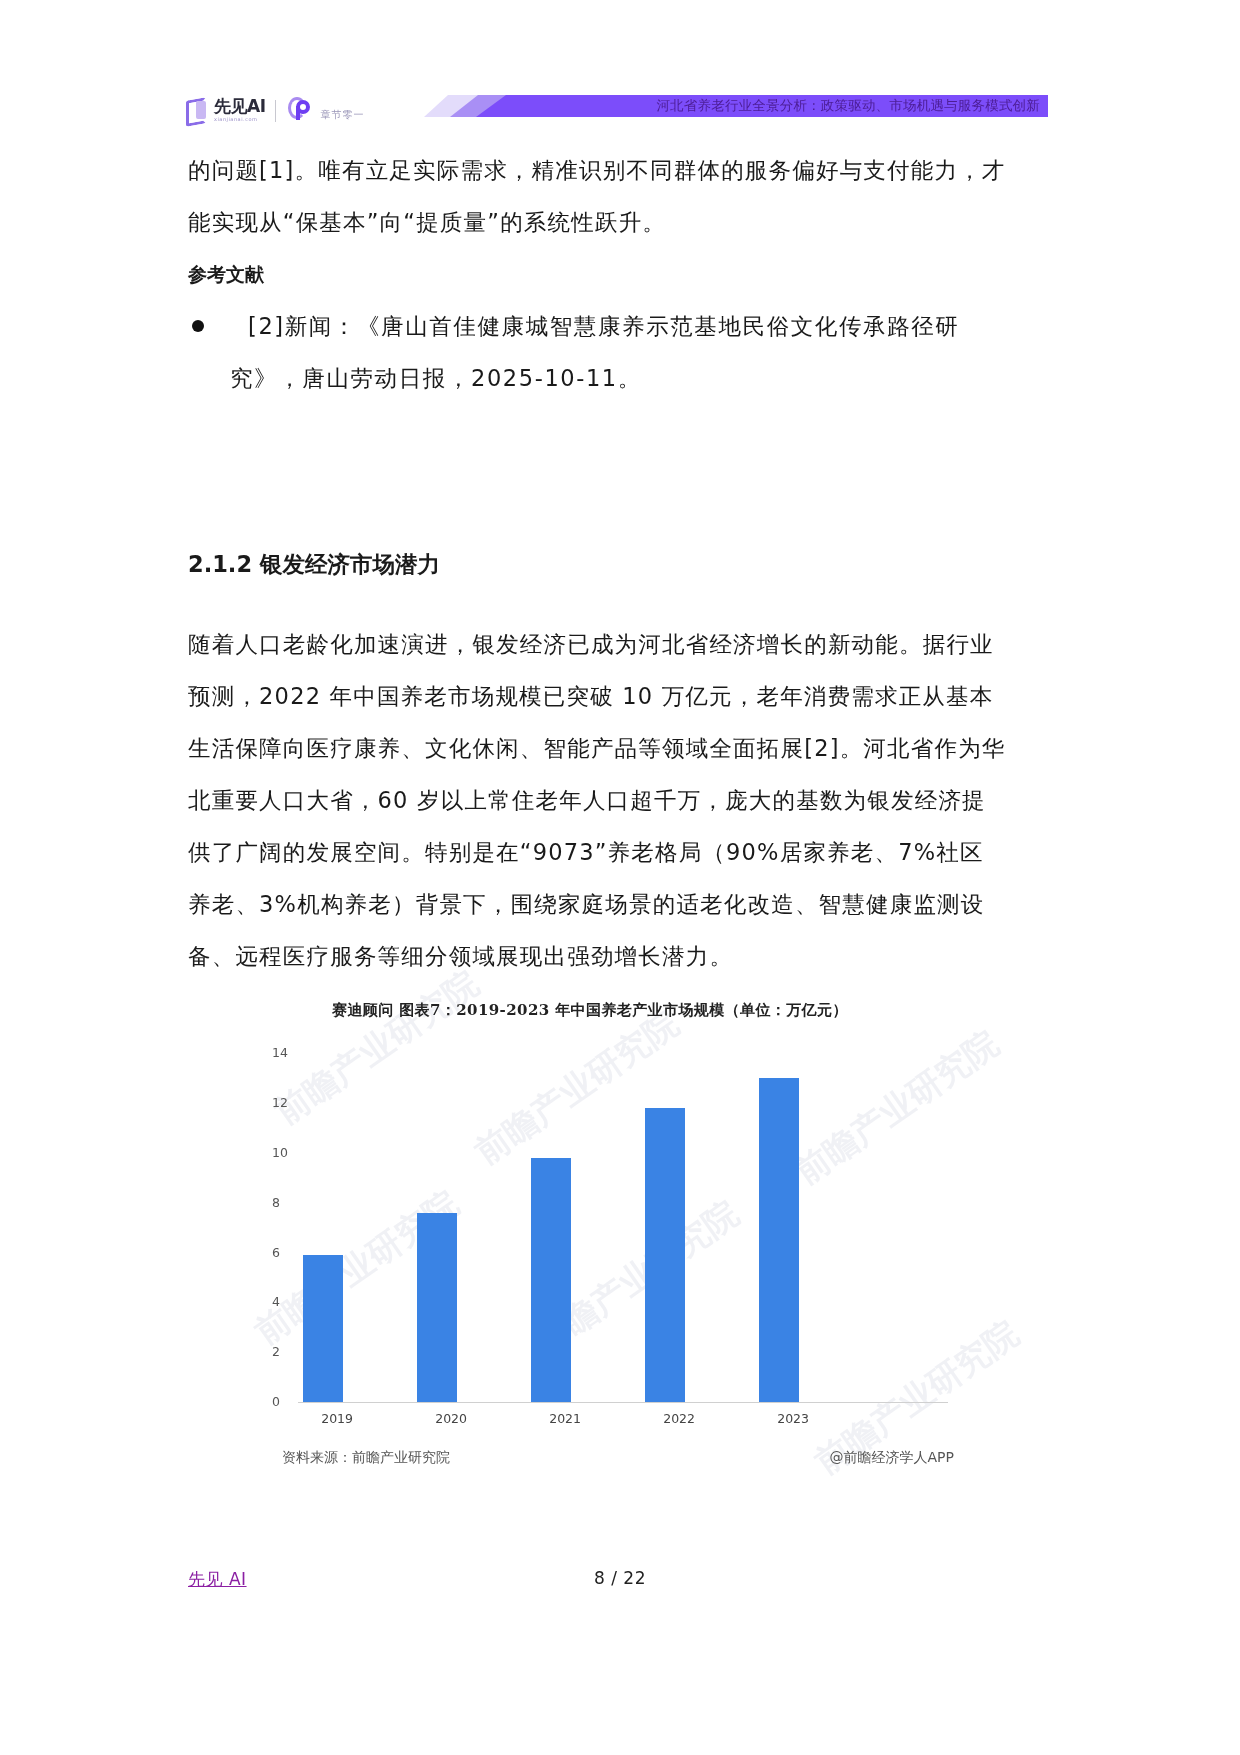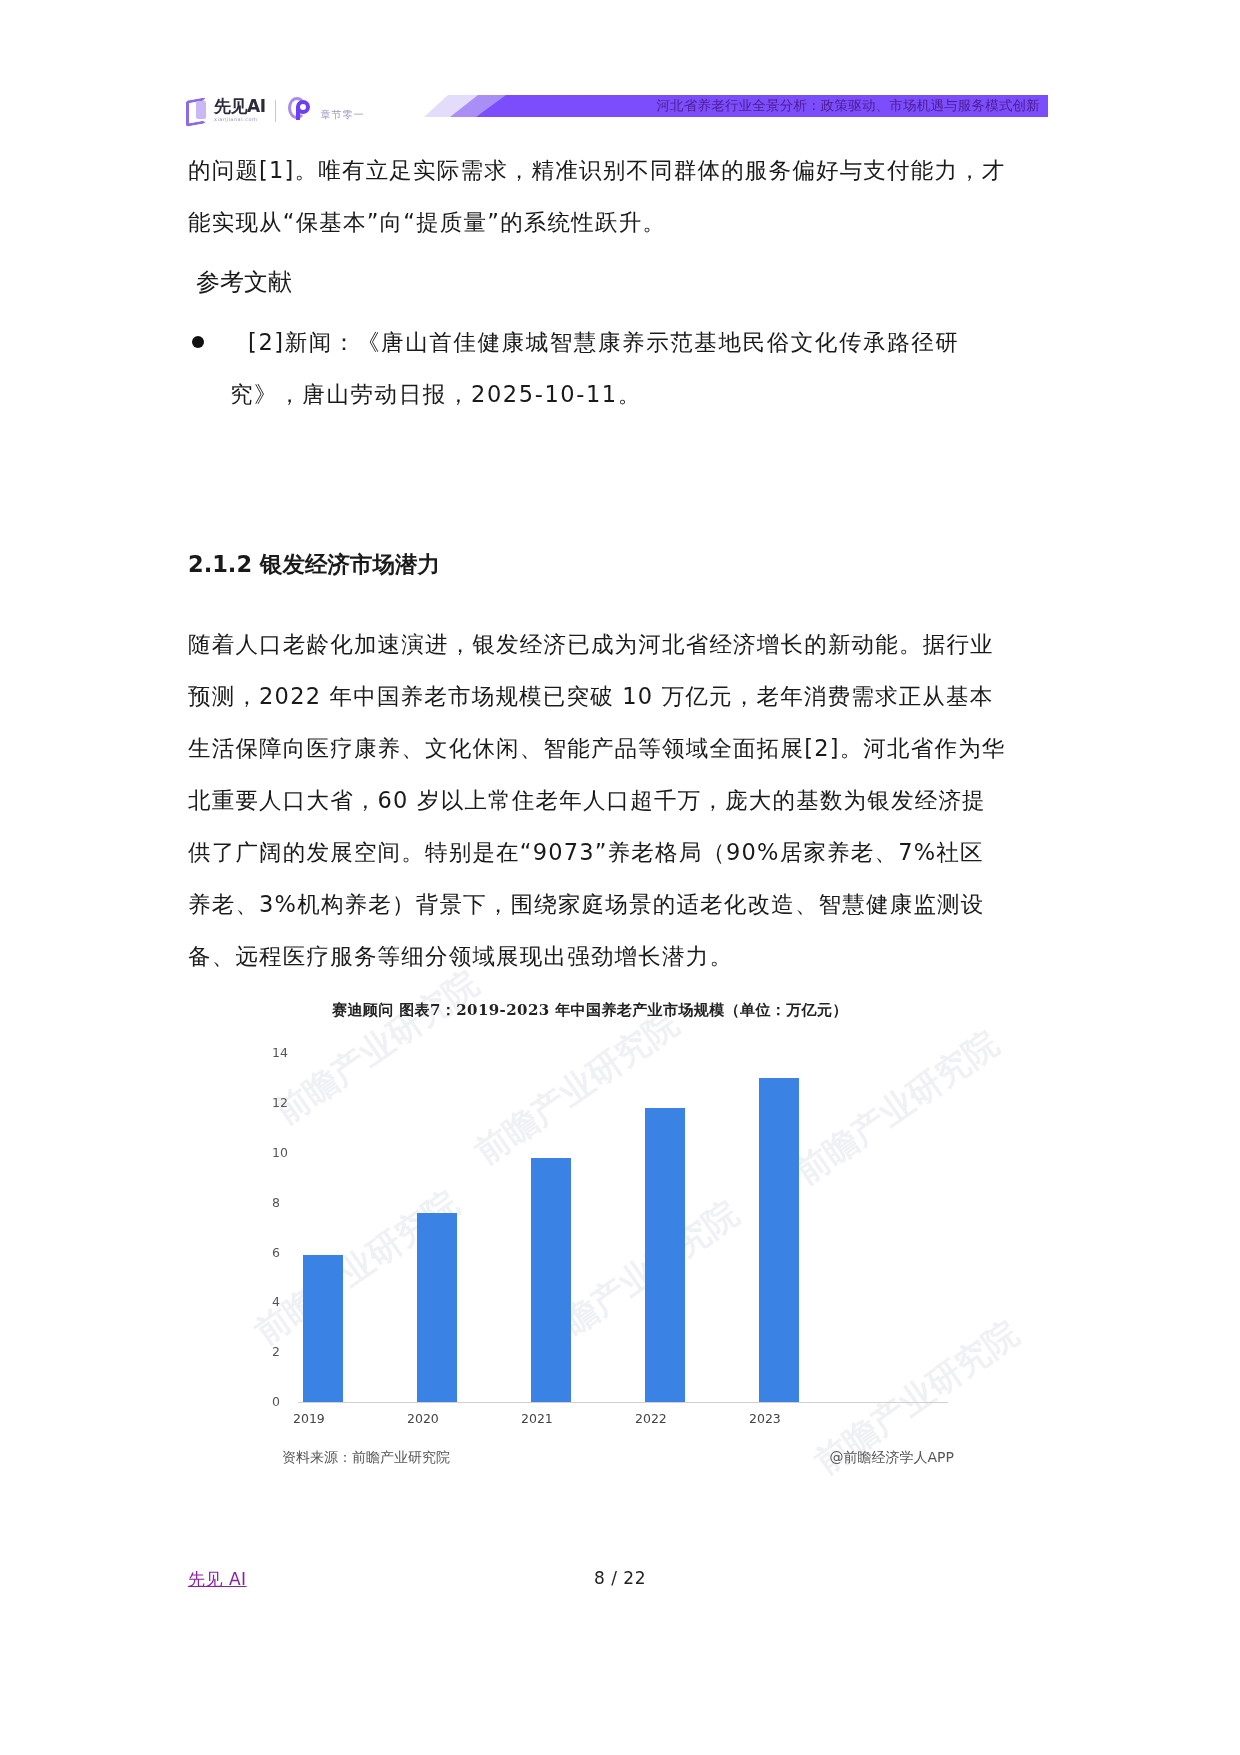--- a/index.html
+++ b/index.html
@@ -24,35 +24,35 @@
 
   .banner { position:absolute; left:424px; top:95px; width:624px; height:22px; }
   .banner .s1 { position:absolute; left:0; top:0; width:80px; height:22px; background:#e3dcfb; clip-path:polygon(30% 0,100% 0,70% 100%,0 100%); }
   .banner .s2 { position:absolute; left:26px; top:0; width:70px; height:22px; background:#a98ff5; clip-path:polygon(40% 0,100% 0,60% 100%,0 100%); }
   .banner .s3 { position:absolute; left:52px; top:0; right:0; height:22px; background:#7c4dfa; clip-path:polygon(30px 0,100% 0,100% 100%,0 100%); }
   .banner-title { position:absolute; right:8px; top:2px; font-size:13.5px; color:#4c1d95; letter-spacing:0.2px; white-space:nowrap; }
 
   
   .content { position:absolute; left:188px; width:864px; }
   .p { font-size:22.5px; line-height:52px; letter-spacing:1.2px; margin:0; text-align:justify; text-align-last:left; }
-  .ref-heading { font-size:24px; font-weight:normal; line-height:52px; margin:8px; }
+  .ref-heading { font-size:19px; font-weight:bold; line-height:52px; margin:0; }
   .ref-list { list-style:none; margin:0; padding:0; }
   .ref-item { position:relative; padding-left:42px; font-size:22.5px; line-height:52px; letter-spacing:1.6px; text-align:justify; }
   .ref-item .bullet { position:absolute; left:4px; top:20px; width:12px; height:12px; background:#111; border-radius:50%; }
   .ref-item .first { padding-left:18px; }
   .section-title { font-size:22.5px; font-weight:bold; margin:0; line-height:40px; }
 
   
   .chart { position:absolute; left:258px; top:995px; width:706px; height:480px; }
   .chart-title { position:absolute; left:74px; top:6px; font-family:"DejaVu Serif","Liberation Serif",serif; font-weight:bold; font-size:15px; color:#222; white-space:nowrap; letter-spacing:0.4px; }
   .plot { position:absolute; left:0; top:0; width:706px; height:480px; }
   .ytick { position:absolute; left:14px; width:20px; font-size:12.5px; color:#555; text-align:left; }
   .xaxis-line { position:absolute; left:40px; top:407px; width:650px; height:1px; background:#d0d0d0; }
   .bar { position:absolute; width:40px; background:#3a83e4; }
-  .xtick { position:absolute; top:416px; width:60px; text-align:left; font-size:12.5px; color:#444; }
+  .xtick { position:absolute; top:416px; width:60px; text-align:right; font-size:12.5px; color:#444; }
   .source-left { position:absolute; left:4px; top:454px; font-size:14px; color:#555;margin-left:20px; }
   .source-right { position:absolute; right:10px; top:454px; font-size:14px; color:#555; }
   .watermark { position:absolute; font-size:34px; font-weight:bold; color:rgba(170,180,200,0.18); transform:rotate(-35deg); white-space:nowrap; pointer-events:none; }
 
   
   .footer-link { position:absolute; left:188px; top:1568px; font-size:17px; color:#8b1fa3; text-decoration:underline; letter-spacing:0.5px; }
   .page-num { position:absolute; left:594px; top:1568px; font-size:17px; color:#222; letter-spacing:0.5px; }
 </style>
 </head>
 <body>

